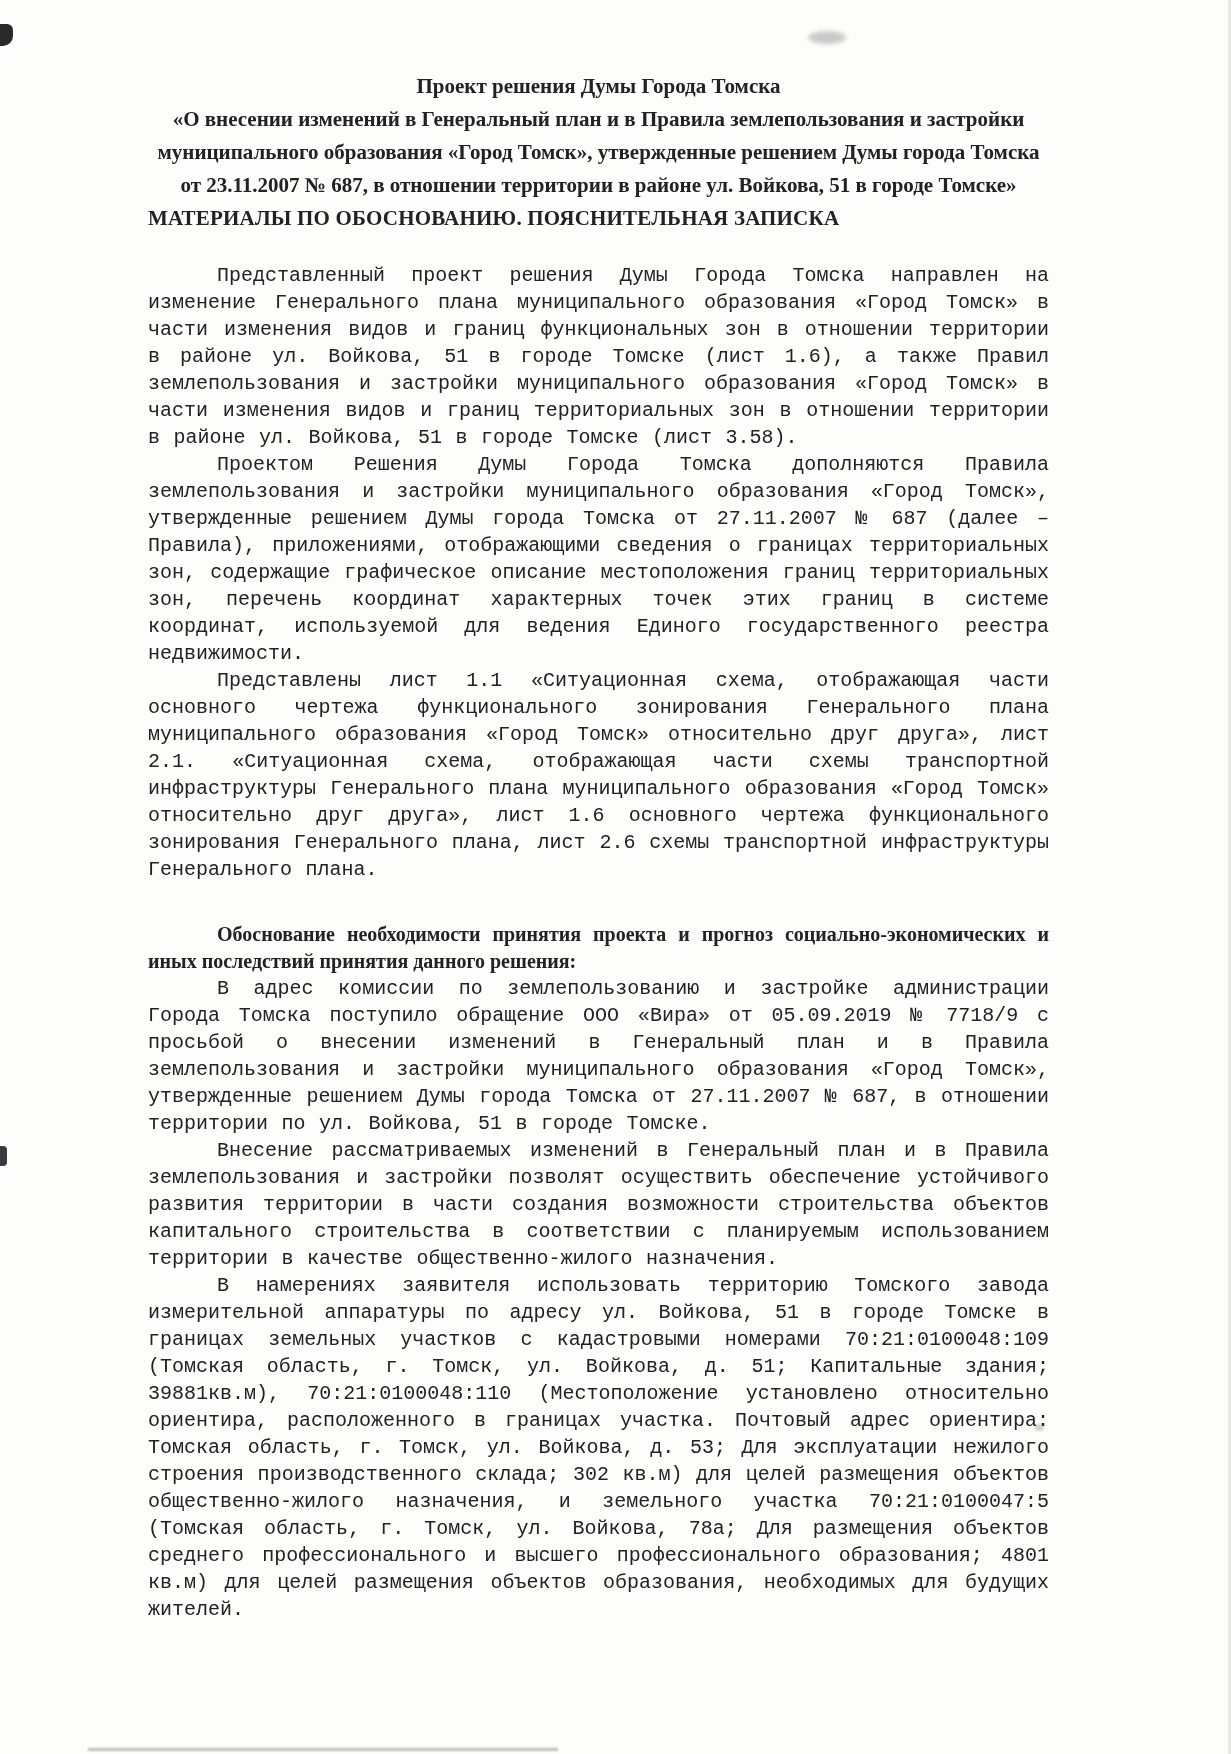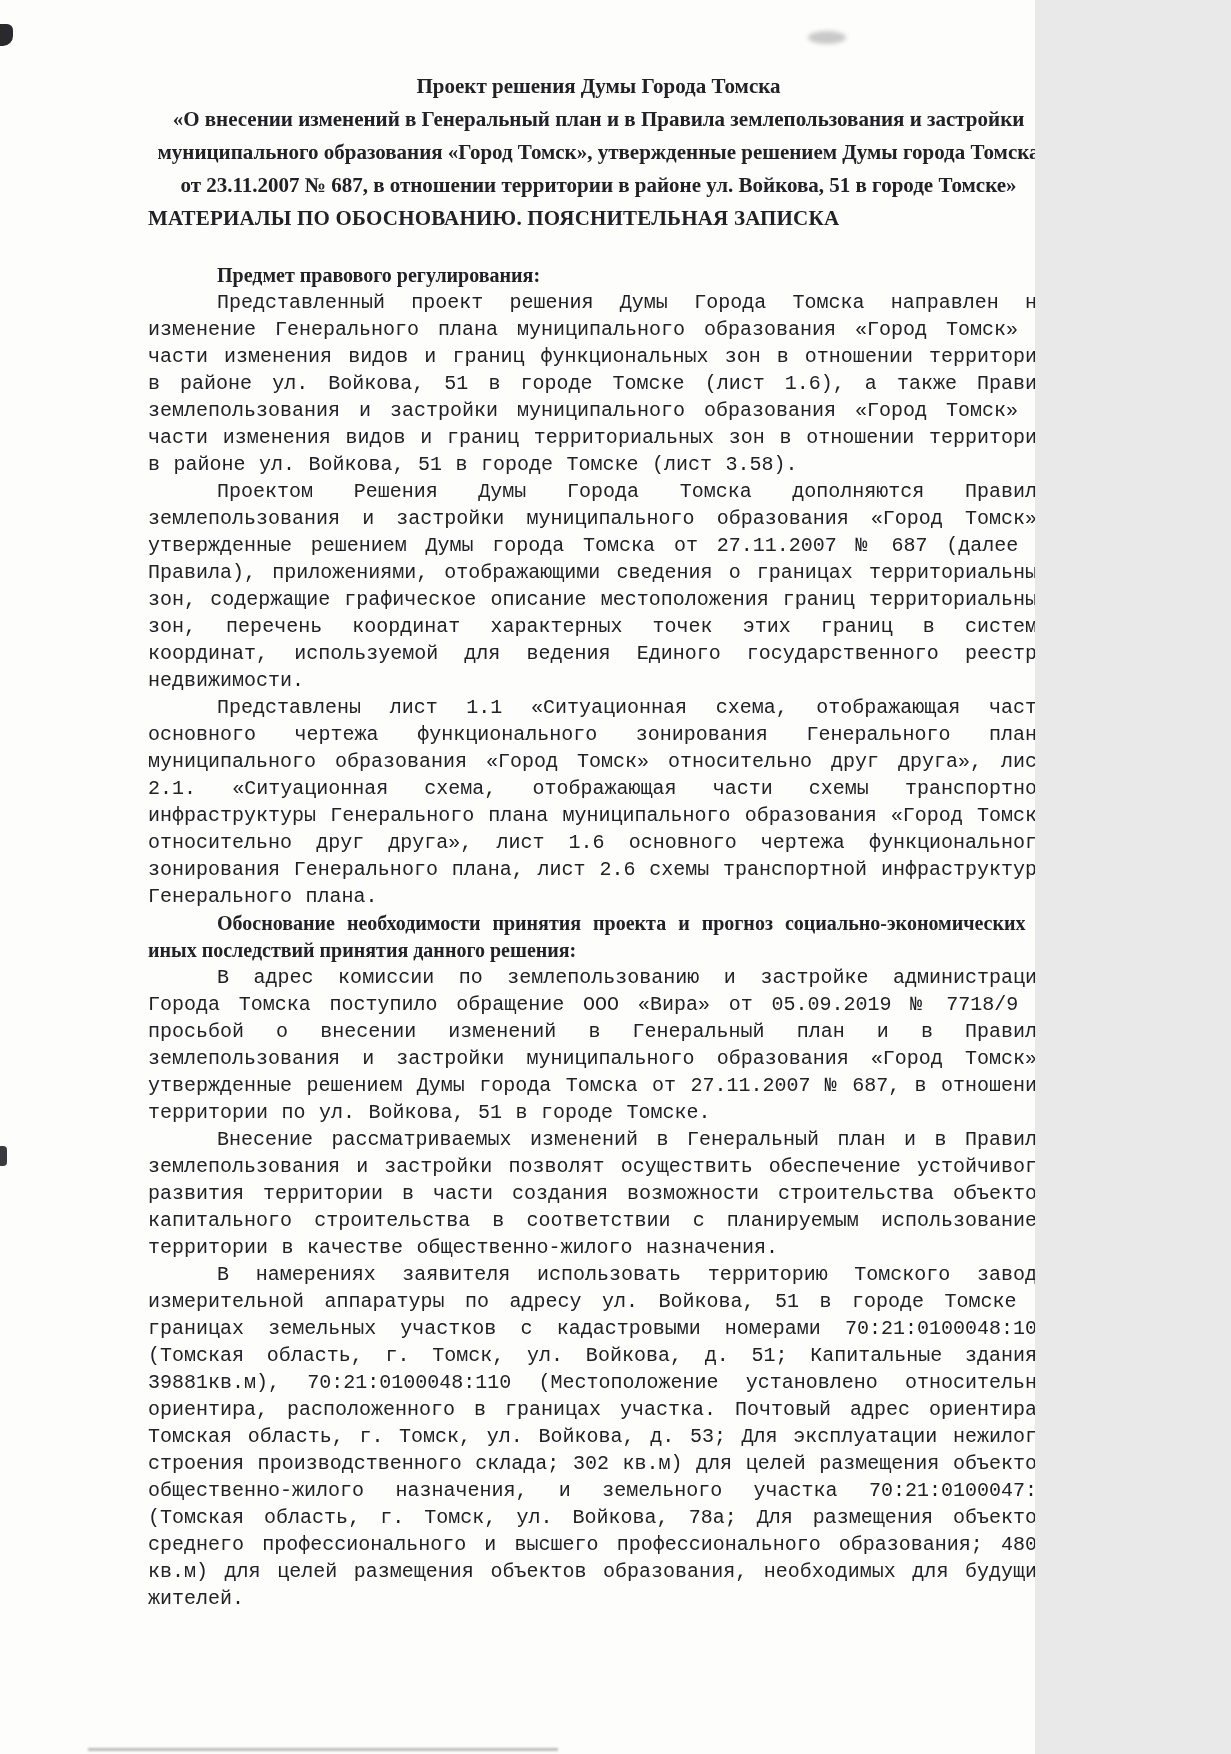--- a/index.html
+++ b/index.html
@@ -5,21 +5,21 @@
   * { margin: 0; padding: 0; box-sizing: border-box; }
 
   html, body {
     width: 1231px;
     background: #e9e9e9;
     font-family: "Liberation Serif", "DejaVu Serif", serif;
   }
 
   .page {
     position: relative;
-    width: 1035px;
+    width: 1228px;
     height: 1754px;
     background: #fdfdfc;
     color: #212126;
     overflow: hidden;
   }
 
   .content {
     position: absolute;
     left: 148px;
     top: 70px;
@@ -35,21 +35,21 @@
   .title .t-line { display: block; }
 
   .subtitle {
     font-size: 21px;
     line-height: 33px;
     font-weight: 700;
     letter-spacing: 0.2px;
   }
 
   section.sec1 { margin-top: 27px; }
-  section.sec2 { }
+  section.sec2 { margin-top: 38px; }
 
   .heading {
     font-size: 20px;
     line-height: 27px;
     font-weight: 700;
     text-indent: 69px;
     text-align: justify;
   }
 
   .para {
@@ -98,21 +98,20 @@
   <div class="content">
 
     <h1 class="title">
       <span class="t-line">Проект решения Думы Города Томска</span>
       <span class="t-line">«О внесении изменений в Генеральный план и в Правила землепользования и застройки муниципального образования «Город Томск», утвержденные решением Думы города Томска от 23.11.2007 № 687, в отношении территории в районе ул. Войкова, 51 в городе Томске»</span>
     </h1>
 
     <h2 class="subtitle">МАТЕРИАЛЫ ПО ОБОСНОВАНИЮ. ПОЯСНИТЕЛЬНАЯ ЗАПИСКА</h2>
 
     <section class="sec1">
-      <p class="heading">Предмет правового регулирования:</p>
       <p class="para">Представленный проект решения Думы Города Томска направлен на изменение Генерального плана муниципального образования «Город Томск» в части изменения видов и границ функциональных зон в отношении территории в районе ул. Войкова, 51 в городе Томске (лист 1.6), а также Правил землепользования и застройки муниципального образования «Город Томск» в части изменения видов и границ территориальных зон в отношении территории в районе ул. Войкова, 51 в городе Томске (лист 3.58).</p>
       <p class="para">Проектом Решения Думы Города Томска дополняются Правила землепользования и застройки муниципального образования «Город Томск», утвержденные решением Думы города Томска от 27.11.2007 № 687 (далее – Правила), приложениями, отображающими сведения о границах территориальных зон, содержащие графическое описание местоположения границ территориальных зон, перечень координат характерных точек этих границ в системе координат, используемой для ведения Единого государственного реестра недвижимости.</p>
       <p class="para">Представлены лист 1.1 «Ситуационная схема, отображающая части основного чертежа функционального зонирования Генерального плана муниципального образования «Город Томск» относительно друг друга», лист 2.1. «Ситуационная схема, отображающая части схемы транспортной инфраструктуры Генерального плана муниципального образования «Город Томск» относительно друг друга», лист 1.6 основного чертежа функционального зонирования Генерального плана, лист 2.6 схемы транспортной инфраструктуры Генерального плана.</p>
     </section>
 
     <section class="sec2">
       <p class="heading">Обоснование необходимости принятия проекта и прогноз социально-экономических и иных последствий принятия данного решения:</p>
       <p class="para">В адрес комиссии по землепользованию и застройке администрации Города Томска поступило обращение ООО «Вира» от 05.09.2019 № 7718/9 с просьбой о внесении изменений в Генеральный план и в Правила землепользования и застройки муниципального образования «Город Томск», утвержденные решением Думы города Томска от 27.11.2007 № 687, в отношении территории по ул. Войкова, 51 в городе Томске.</p>
       <p class="para">Внесение рассматриваемых изменений в Генеральный план и в Правила землепользования и застройки позволят осуществить обеспечение устойчивого развития территории в части создания возможности строительства объектов капитального строительства в соответствии с планируемым использованием территории в качестве общественно-жилого назначения.</p>
       <p class="para">В намерениях заявителя использовать территорию Томского завода измерительной аппаратуры по адресу ул. Войкова, 51 в городе Томске в границах земельных участков с кадастровыми номерами 70:21:0100048:109 (Томская область, г. Томск, ул. Войкова, д. 51; Капитальные здания; 39881кв.м), 70:21:0100048:110 (Местоположение установлено относительно ориентира, расположенного в границах участка. Почтовый адрес ориентира: Томская область, г. Томск, ул. Войкова, д. 53; Для эксплуатации нежилого строения производственного склада; 302 кв.м) для целей размещения объектов общественно-жилого назначения, и земельного участка 70:21:0100047:5 (Томская область, г. Томск, ул. Войкова, 78а; Для размещения объектов среднего профессионального и высшего профессионального образования; 4801 кв.м) для целей размещения объектов образования, необходимых для будущих жителей.</p>

